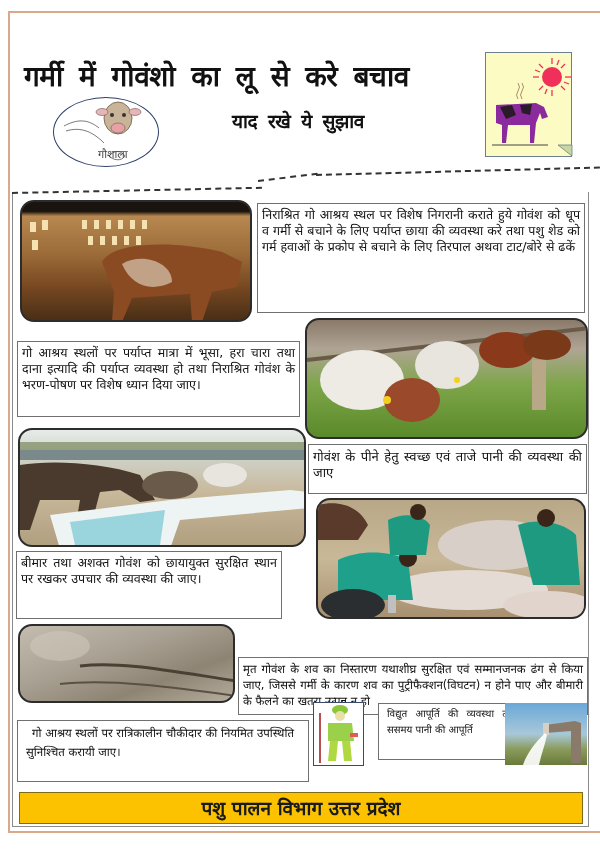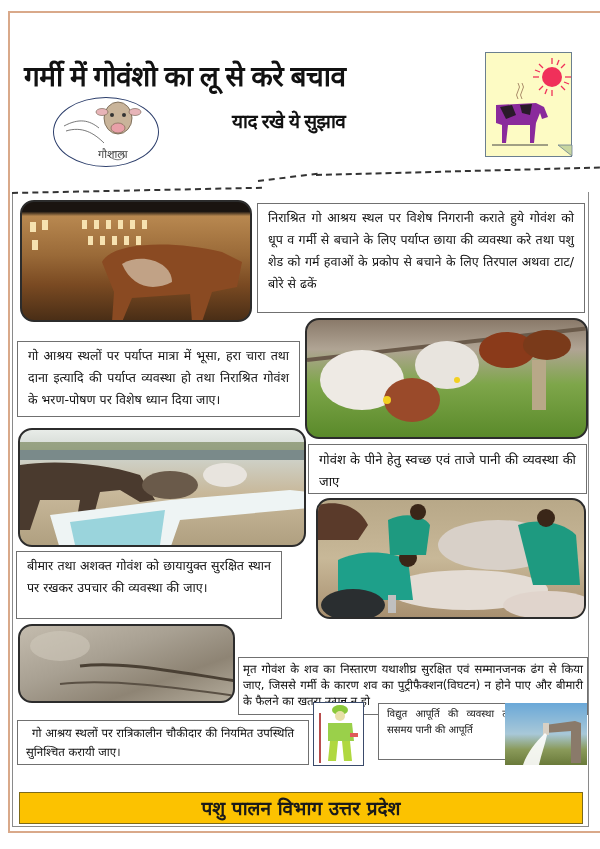--- a/index.html
+++ b/index.html
@@ -10,21 +10,21 @@
     position: absolute; left: 8px; top: 11px; width: 600px; height: 822px;
     border: 2px solid #d9a98a; border-right: none;
   }
   .inner-frame {
     position: absolute; left: 12px; top: 192px; width: 577px; height: 635px;
     border: 1px solid #8a8a8a; border-top: none;
   }
   .dash-line { position: absolute; height: 0; border-top: 2px dashed #333; }
 
   .title-1, .title-2 {
-    position: absolute; font-family: Liberation Sans, sans-serif; font-weight: bold;
+    position: absolute; font-family: Liberation Mono, monospace; font-weight: bold;
     color: #111; white-space: nowrap; letter-spacing: -0.5px;
   }
   .title-1 { left: 24px; top: 56px; font-size: 28px; }
   .title-2 { left: 232px; top: 108px; font-size: 19px; }
 
   .logo {
     position: absolute; left: 53px; top: 97px; width: 106px; height: 70px;
     border: 1.5px solid #2c3e6b; border-radius: 50%; background: #fff;
   }
   .logo-text {
@@ -34,21 +34,21 @@
   .sticker {
     position: absolute; left: 485px; top: 52px; width: 87px; height: 105px;
     background: #fdfbc4; border: 1px solid #6b7f8f;
   }
 
   .photo {
     position: absolute; border-radius: 14px; border: 2px solid #2c2c2c; overflow: hidden;
   }
   .textbox {
     position: absolute; background: #fff; border: 1.5px solid #707070;
-    font-size: 12.5px; line-height: 22px; padding: 3px 10px; color: #111;
+    font-size: 12.5px; line-height: 16px; padding: 3px 4px; color: #111;
     text-align: justify; text-align-last: left;
   }
 
   .footer-bar {
     position: absolute; left: 19px; top: 792px; width: 564px; height: 32px;
     background: #fcc200; border: 1px solid #7d6a1a;
     display: flex; align-items: center; justify-content: center;
     font-size: 19px; font-weight: bold; color: #1a1a1a;
   }
 </style>
@@ -179,21 +179,21 @@
 
 <div class="photo" style="left:18px; top:624px; width:217px; height:79px; background:linear-gradient(160deg,#c4bcae 0%,#a8a092 40%,#8e8474 70%,#b4ac9c 100%);">
   <svg width="217" height="79" viewBox="0 0 217 79">
     <path d="M60 40 C100 35, 150 45, 217 55" stroke="#4a4034" stroke-width="3" fill="none"></path>
     <path d="M40 58 C90 52, 160 62, 217 70" stroke="#5a5044" stroke-width="2" fill="none"></path>
     <ellipse cx="40" cy="20" rx="30" ry="15" fill="#cfc8ba" opacity="0.6"></ellipse>
   </svg>
 </div>
 <div class="textbox" style="left:238px; top:657px; width:350px; height:58px; font-size:11.5px; line-height:16px; padding:3px 4px;">मृत गोवंश के शव का निस्तारण यथाशीघ्र सुरक्षित एवं सम्मानजनक ढंग से किया जाए, जिससे गर्मी के कारण शव का पुट्रीफैक्शन(विघटन) न होने पाए और बीमारी के फैलने का खतरा उत्पन्न न हो</div>
 
-<div class="textbox" style="left:17px; top:720px; width:292px; height:45px; font-size:11.5px; line-height:19px; padding:3px 8px; text-align:center;">गो आश्रय स्थलों पर रात्रिकालीन चौकीदार की नियमित उपस्थिति सुनिश्चित करायी जाए।</div>
+<div class="textbox" style="left:17px; top:720px; width:292px; height:62px; font-size:11.5px; line-height:19px; padding:3px 8px; text-align:center;">गो आश्रय स्थलों पर रात्रिकालीन चौकीदार की नियमित उपस्थिति सुनिश्चित करायी जाए।</div>
 <div style="position:absolute; left:313px; top:702px; width:51px; height:64px; border:1.5px solid #3a4a6a; background:#fff;">
   <svg width="48" height="61" viewBox="0 0 48 61">
     <line x1="6" y1="10" x2="6" y2="60" stroke="#b03a3a" stroke-width="1.8"></line>
     <ellipse cx="26" cy="7" rx="8" ry="5" fill="#8ac83a"></ellipse>
     <circle cx="26" cy="13" r="5" fill="#e8e0a8"></circle>
     <path d="M14 20 L38 20 L40 38 L14 38 Z" fill="#9ad04a"></path>
     <path d="M16 38 L24 38 L22 58 L14 58 Z M28 38 L36 38 L38 58 L30 58 Z" fill="#b0d840"></path>
     <rect x="36" y="30" width="8" height="4" fill="#e05a5a"></rect>
   </svg>
 </div>

